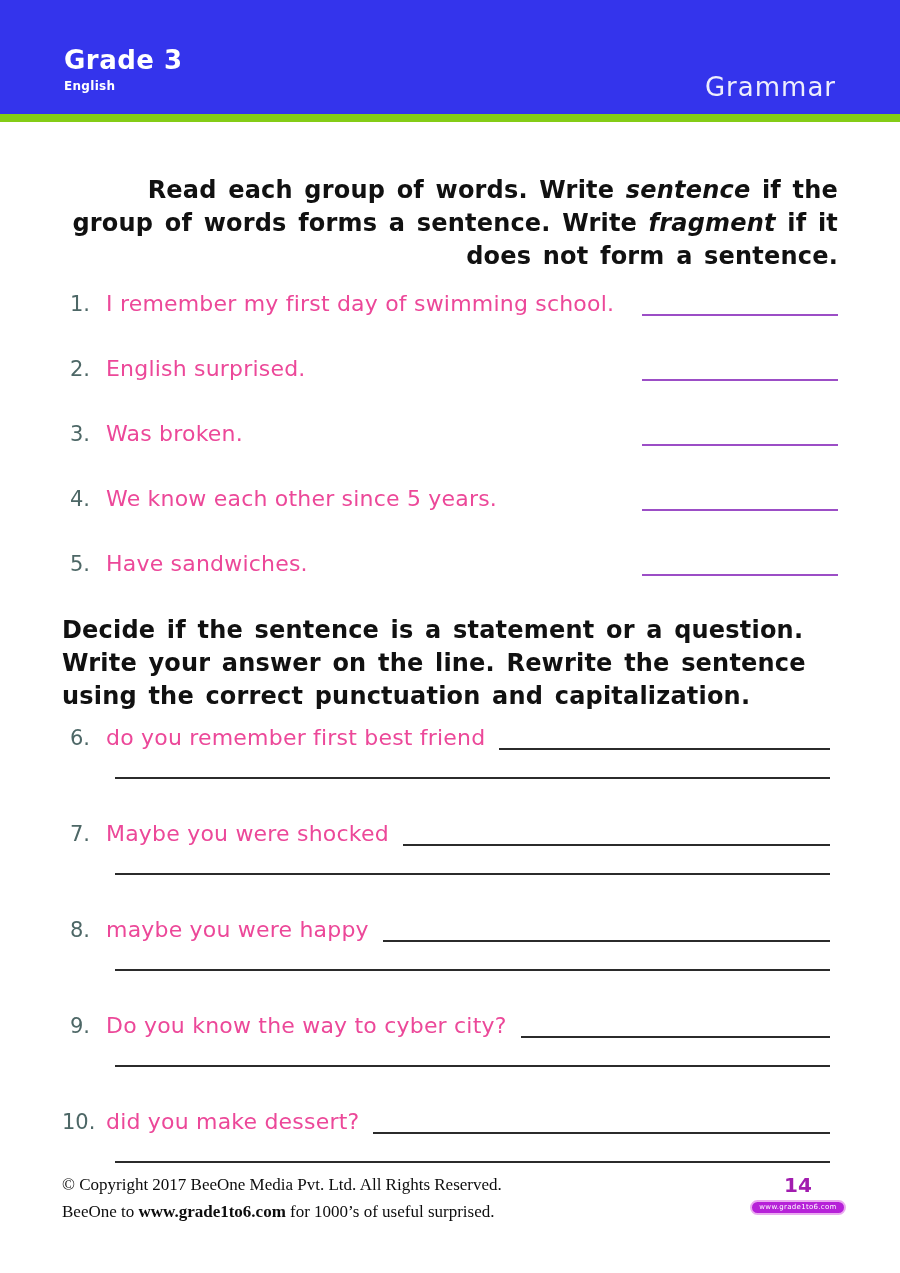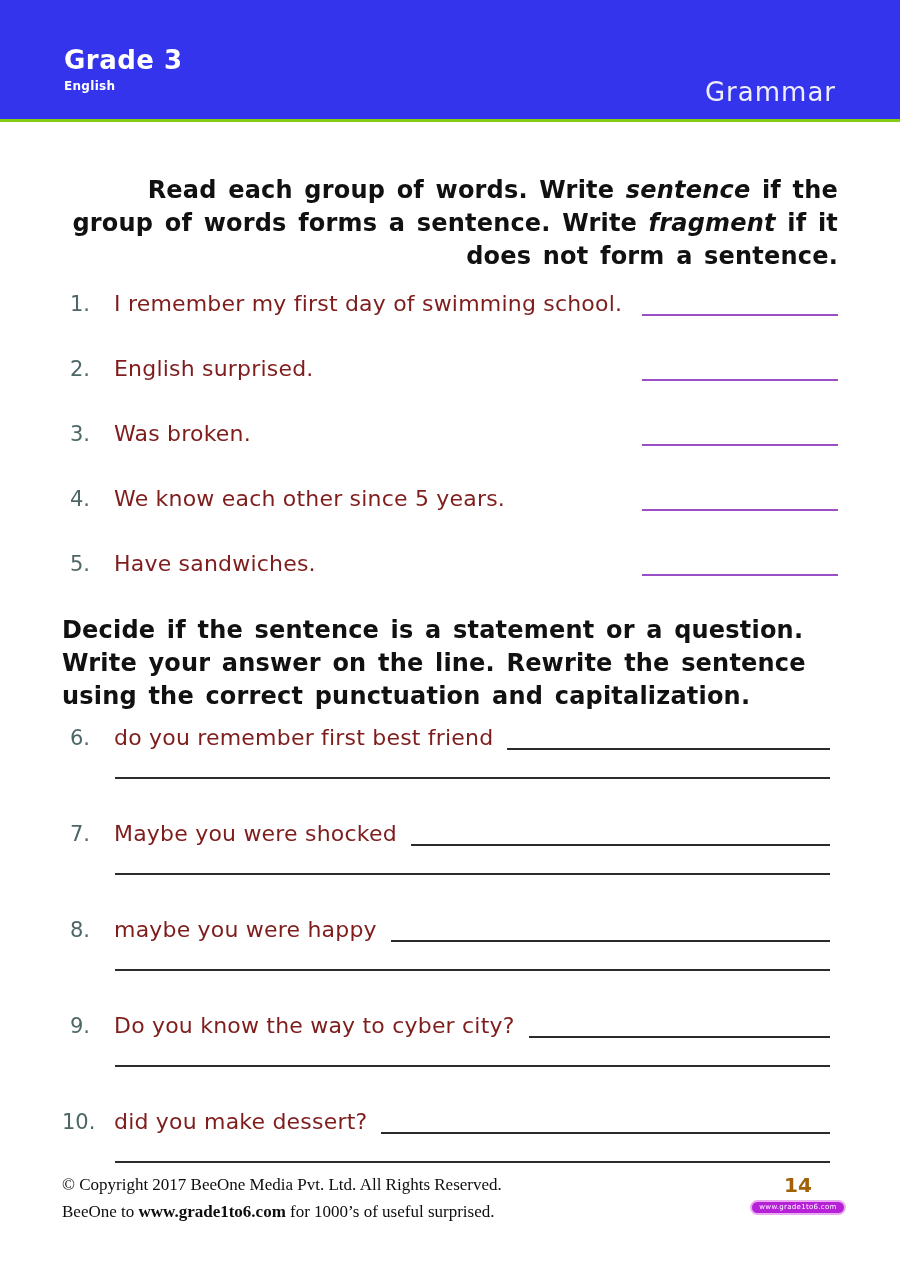--- a/index.html
+++ b/index.html
@@ -6,21 +6,21 @@
   html,body { background:#ffffff; }
   .page {
     position:relative; width:900px; height:1273px; margin:0 auto;
     background:#ffffff; overflow:hidden;
     font-family:"DejaVu Sans", sans-serif; color:#1c1c1c;
   }
 
   
   .banner {
     width:900px; height:122px; background:#3434ec;
-    border-bottom:3px solid #84cc16;
+    border-bottom:8px solid #84cc16;
     display:flex; justify-content:space-between;
   }
   .banner-left { padding:46px 0 0 64px; }
   .banner-grade { font-size:26px; font-weight:bold; color:#ffffff; letter-spacing:0.5px; line-height:28px; }
   .banner-subject { font-size:12px; font-weight:bold; color:#ffffff; letter-spacing:0.3px; line-height:24px; }
   .banner-right { padding:0 64px 12px 0; display:flex; align-items:flex-end; }
   .banner-topic { font-size:26px; font-weight:normal; color:#eeeefc; letter-spacing:1px; }
 
   
   .content { padding:0 62px; }
@@ -35,21 +35,21 @@
   .list-a { margin-top:16px; }
   .list-a .row {
     display:flex; align-items:baseline;
     font-size:22px; line-height:30px; margin-bottom:35px;
   }
   .num {
     display:inline-block; width:44px; flex:0 0 44px;
     text-align:right; padding-right:16px;
     color:#4d6766; font-size:21px;
   }
-  .itext { color:#7f1d1d; letter-spacing:0.2px;margin-left:8px; }
+  .itext { color:#ec4899; letter-spacing:0.2px; }
   .aline {
     display:inline-block; height:0; border-bottom:2px solid #9c4ec6;
     position:relative; top:5px;
   }
   .aline.fixed { width:196px; margin-left:auto; }
   .aline.dark { border-bottom-color:#2b2b2b; }
   .aline.grow { flex:1; margin-left:14px; margin-right:8px; }
 
   .list-b { margin-top:10px; }
   .qrow { margin-bottom:40px; }
@@ -69,21 +69,21 @@
     display:flex; justify-content:space-between; align-items:flex-start;
   }
   .footer-left {
     font-family:"Liberation Serif", serif; font-size:17px;
     line-height:27px; color:#0d0d0d;
   }
   .footer-left b { font-weight:bold; }
   .footer-right {
     display:flex; flex-direction:column; align-items:center; gap:3px; padding-top:2px;
   }
-  .page-number { font-size:20px; font-weight:bold; color:#a16207; font-family:"DejaVu Sans", sans-serif; }
+  .page-number { font-size:20px; font-weight:bold; color:#a21caf; font-family:"DejaVu Sans", sans-serif; }
   .site-badge {
     width:96px; height:15px; border-radius:8px;
     background:#b621d8; border:2px solid #eaaaf0;
     color:#ffffff; font-size:7px; line-height:11px; text-align:center;
     letter-spacing:0.3px; overflow:hidden;
   }
 </style>
 </head>
 <body>
 

